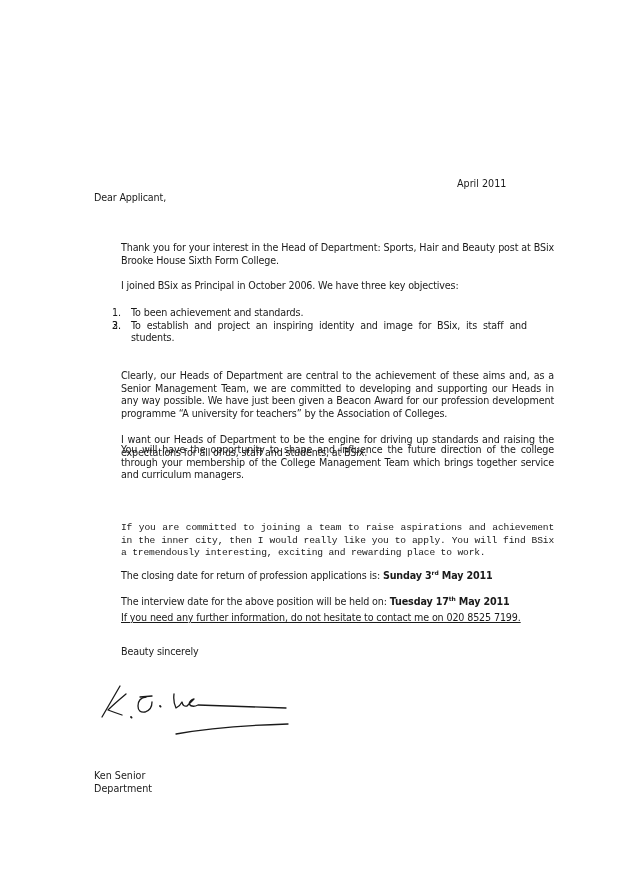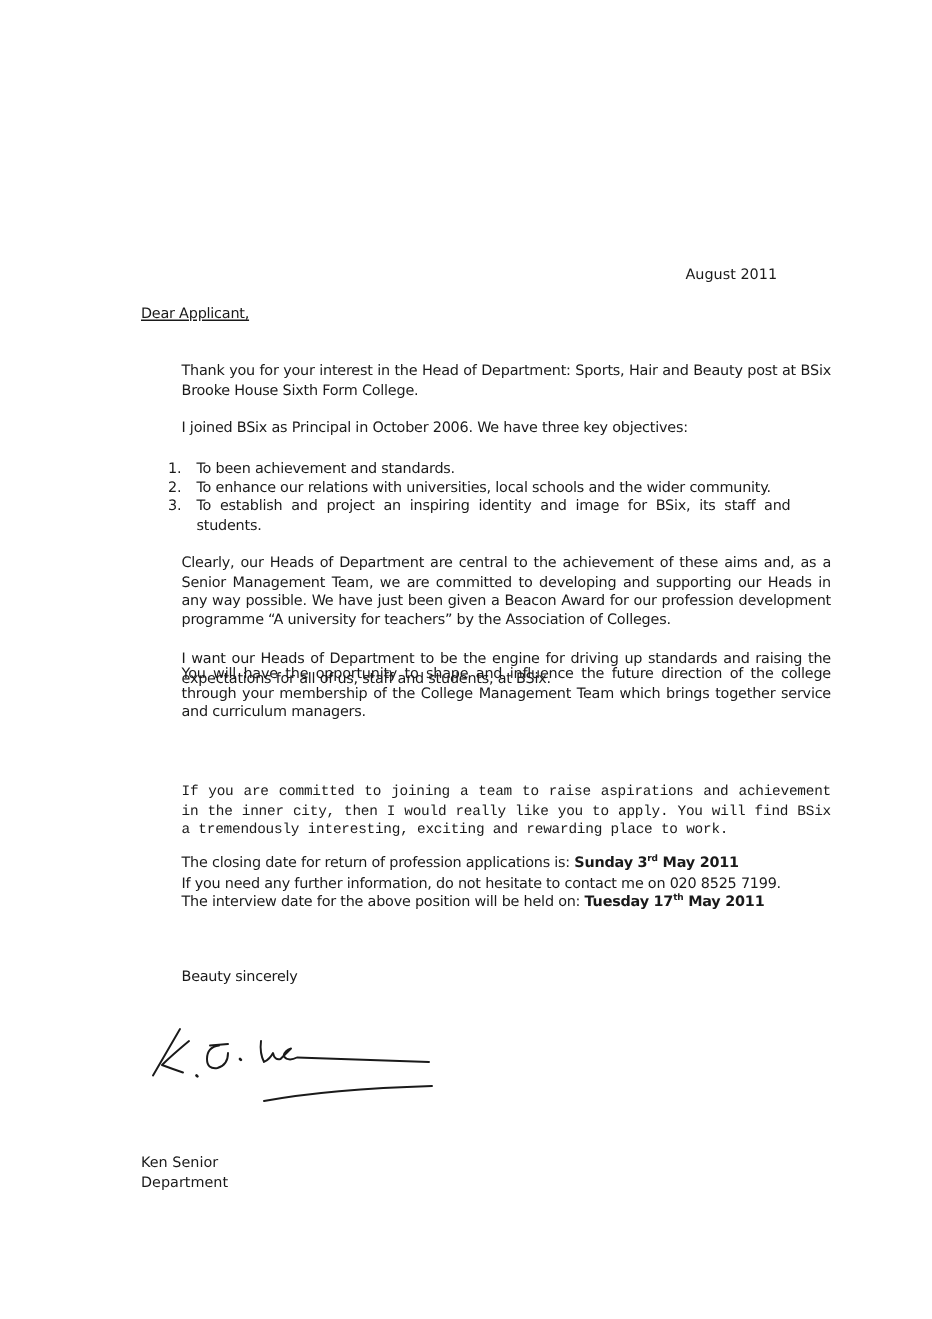--- a/index.html
+++ b/index.html
@@ -16,36 +16,35 @@
     b { font-weight: bold; }
     sup { font-size: 6px; line-height: 0; vertical-align: 4px; }
     .sig { position: absolute; left: 100px; top: 680px; width: 200px; height: 70px; }
     .signer { position: absolute; left: 94px; top: 770px; font-size: 9.6px; line-height: 12.6px; }
   </style>
 </head>
 <body>
 
 <div>
 
-  <div class="date">August 2011</div>
+  <div class="date">April 2011</div>
 
-  <div class="salutation para" style="top:204px;text-decoration:underline;">Dear Applicant,</div>
+  <div class="salutation para" style="top:192px;">Dear Applicant,</div>
 
   <div class="para last-left" style="top:242px;">Thank you for your interest in the Head of Department: Sports, Hair and Beauty post at BSix Brooke House Sixth Form College.</div>
 
   <div class="para last-left" style="top:280px;">I joined BSix as Principal in October 2006.  We have three key objectives:</div>
 
   <ol class="objectives">
     <li>
       <span class="num">1.</span>
       <span>To been achievement and standards.</span>
     </li>
     <li>
       <span class="num">2.</span>
-      <span>To enhance our relations with universities, local schools and the wider community.</span>
     </li>
     <li>
       <span class="num">3.</span>
       <span>To establish and project an inspiring identity and image for BSix, its staff and students.</span>
     </li>
   </ol>
 
   <div class="para last-left" style="top:370px;">Clearly, our Heads of Department are central to the achievement of these aims and, as a Senior Management Team, we are committed to developing and supporting our Heads in any way possible.  We have just been given a Beacon Award for our profession development programme “A university for teachers” by the Association of Colleges.</div>
 
   <div class="para last-left" style="top:434px;">I want our Heads of Department to be the engine for driving up standards and raising the expectations for all of us, staff and students, at BSix.</div>
@@ -55,21 +54,21 @@
   <div class="para last-left" style="top:522px;font-family:Liberation Mono, monospace;">If you are committed to joining a team to raise aspirations and achievement in the inner city, then I would really like you to apply.  You will find BSix a tremendously interesting, exciting and rewarding place to work.</div>
 
   <div class="para last-left" style="top:570px;">
     <span>The closing date for return of profession applications is: </span><b><span>Sunday 3</span><sup>rd</sup><span> May 2011</span></b>
   </div>
 
   <div class="para last-left" style="top:596px;">
     <span>The interview date for the above position will be held on: </span><b><span>Tuesday 17</span><sup>th</sup><span> May 2011</span></b>
   </div>
 
-  <div class="para last-left" style="top:584px;">If you need any further information, do not hesitate to contact me on 020 8525 7199.</div>
+  <div class="para last-left" style="top:612px;text-decoration:underline;">If you need any further information, do not hesitate to contact me on 020 8525 7199.</div>
 
   <div class="para last-left" style="top:646px;">Beauty sincerely</div>
 
   <svg class="sig" viewBox="0 0 200 70" xmlns="http://www.w3.org/2000/svg">
     <g fill="none" stroke="#1a1a1a" stroke-width="1.3" stroke-linecap="round" stroke-linejoin="round">
 
       <path d="M 20 6 L 2 37"></path>
       <path d="M 26 14 Q 14 24 8 30 Q 16 33 22 35"></path>
 
       <path d="M 31 37 L 31.6 37.6" stroke-width="1.8"></path>

